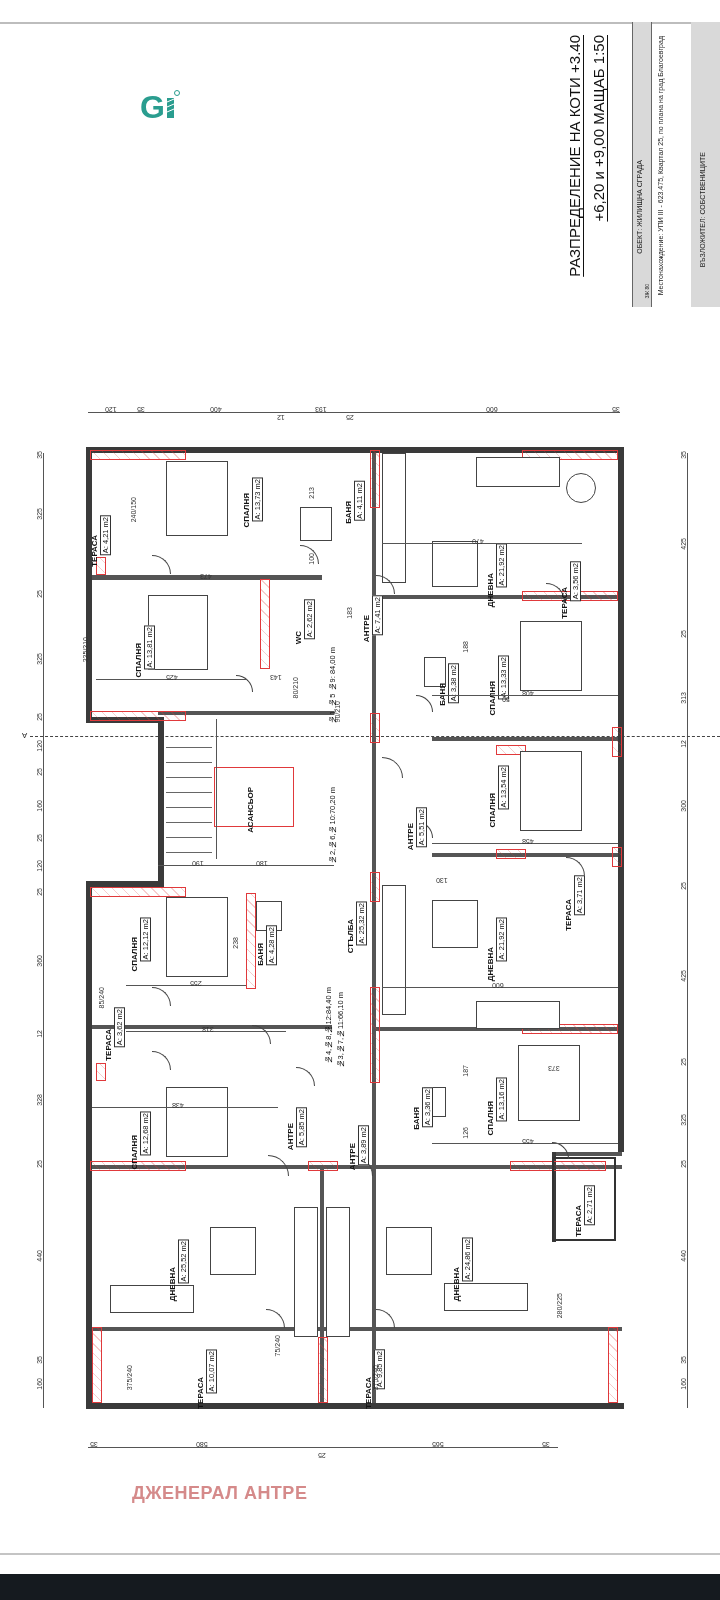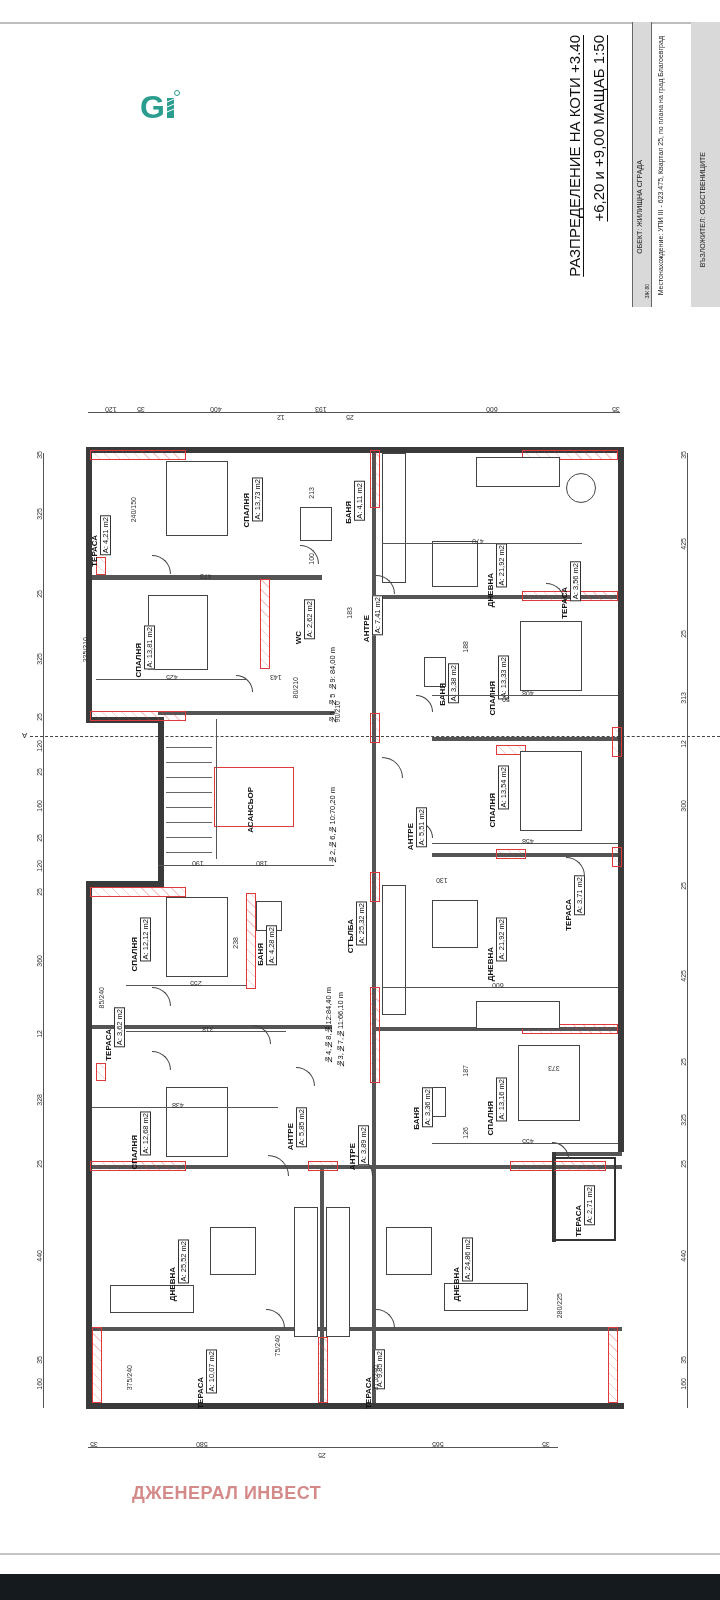--- a/index.html
+++ b/index.html
@@ -332,16 +332,16 @@
   <div class="dimtext vert" style="left:248px;top:254px;">90/210</div>
 </div>
 
 <div class="dimline-h" style="left:88px;top:1447px;width:470px;"></div>
 <div class="dimtext" style="left:90px;top:1441px;transform:rotate(180deg);">35</div>
 <div class="dimtext" style="left:196px;top:1441px;transform:rotate(180deg);">580</div>
 <div class="dimtext" style="left:318px;top:1452px;transform:rotate(180deg);">25</div>
 <div class="dimtext" style="left:432px;top:1441px;transform:rotate(180deg);">565</div>
 <div class="dimtext" style="left:542px;top:1441px;transform:rotate(180deg);">35</div>
 
-<div class="watermark">ДЖЕНЕРАЛ ИНВЕСТ</div>
+<div class="watermark">ДЖЕНЕРАЛ АНТРЕ</div>
 
 <div class="bottomline"></div>
 <div class="navbar"></div>
 
 </body></html>

